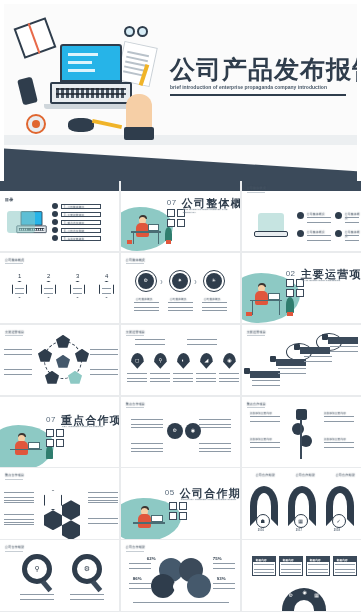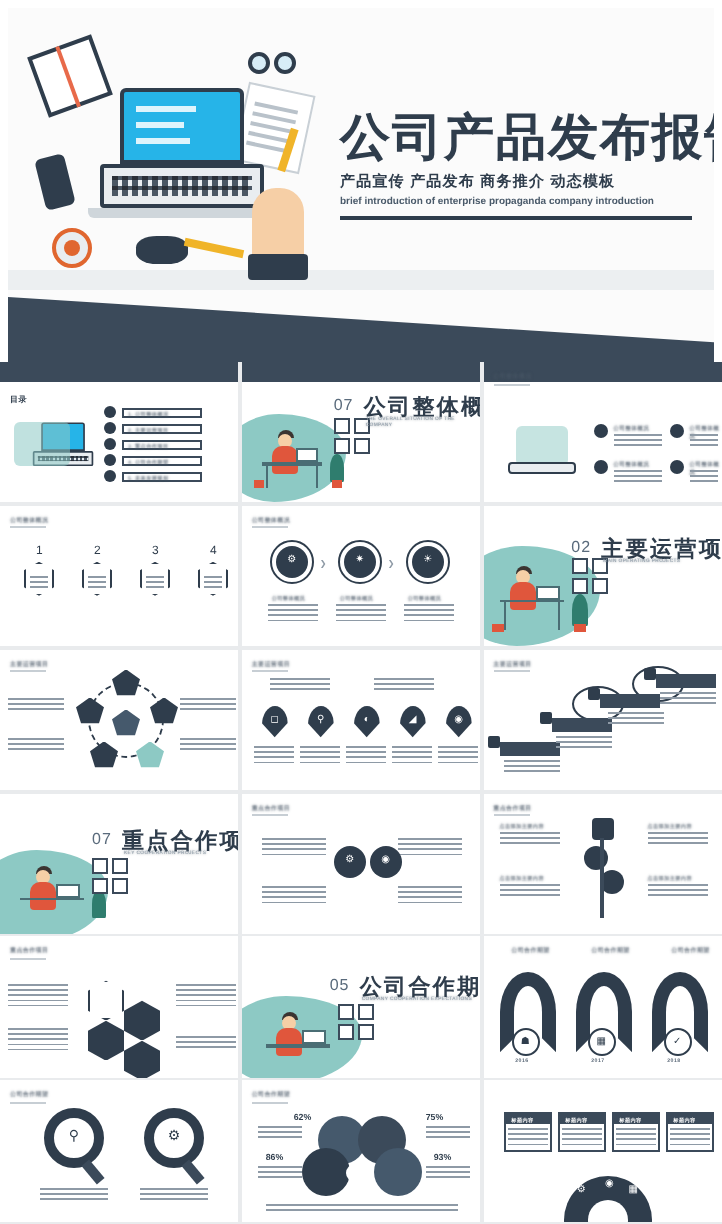--- a/index.html
+++ b/index.html
@@ -145,21 +145,20 @@
           </div>
         <div class="mouse"></div>
         <div class="pencil"></div>
         <div class="hand">
             <i></i>
           </div>
       </div>
 
       <div class="hero-text">
         <div class="h-title">公司产品发布报告</div>
-        <div class="h-sub">产品宣传  产品发布   商务推介   动态模板</div>
         <div class="h-en">brief introduction of enterprise propaganda company introduction</div>
         <div class="h-rule"></div>
       </div>
 
       <div class="hero-diag"></div>
     </div>
   </div>
 
   <div class="grid">
 

